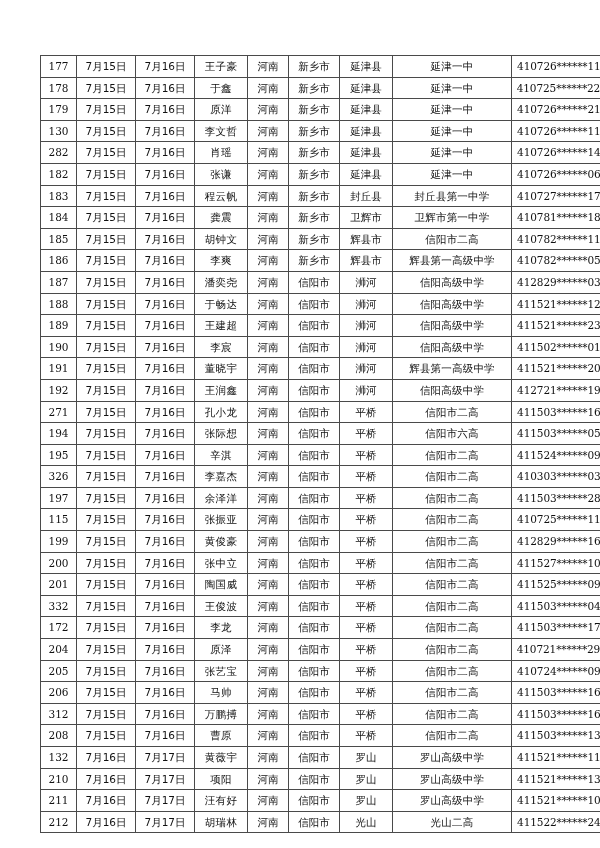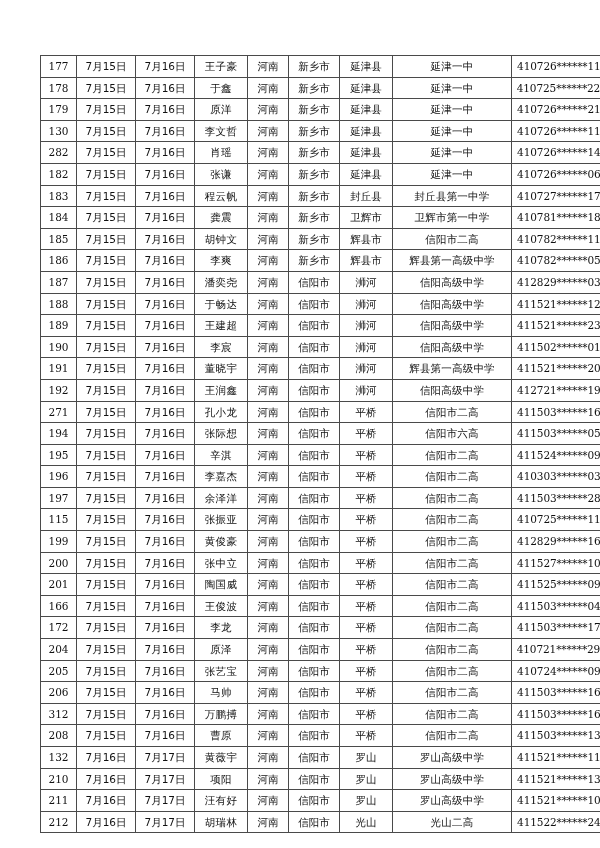--- a/index.html
+++ b/index.html
@@ -259,21 +259,21 @@
             <td class="c-d1 cjk">7月15日</td>
             <td class="c-d2 cjk">7月16日</td>
             <td class="c-name cjk">辛淇</td>
             <td class="c-prov cjk">河南</td>
             <td class="c-city cjk">信阳市</td>
             <td class="c-dist cjk">平桥</td>
             <td class="c-school cjk">信阳市二高</td>
             <td class="c-id">411524******091415</td>
           </tr>
           <tr>
-            <td class="c-idx">196</td>
+            <td class="c-idx">326</td>
             <td class="c-d1 cjk">7月15日</td>
             <td class="c-d2 cjk">7月16日</td>
             <td class="c-name cjk">李嘉杰</td>
             <td class="c-prov cjk">河南</td>
             <td class="c-city cjk">信阳市</td>
             <td class="c-dist cjk">平桥</td>
             <td class="c-school cjk">信阳市二高</td>
             <td class="c-id">410303******030032</td>
           </tr>
           <tr>
@@ -325,21 +325,21 @@
             <td class="c-d1 cjk">7月15日</td>
             <td class="c-d2 cjk">7月16日</td>
             <td class="c-name cjk">陶国威</td>
             <td class="c-prov cjk">河南</td>
             <td class="c-city cjk">信阳市</td>
             <td class="c-dist cjk">平桥</td>
             <td class="c-school cjk">信阳市二高</td>
             <td class="c-id">411525******095115</td>
           </tr>
           <tr>
-            <td class="c-idx">166</td>
+            <td class="c-idx">332</td>
             <td class="c-d1 cjk">7月15日</td>
             <td class="c-d2 cjk">7月16日</td>
             <td class="c-name cjk">王俊波</td>
             <td class="c-prov cjk">河南</td>
             <td class="c-city cjk">信阳市</td>
             <td class="c-dist cjk">平桥</td>
             <td class="c-school cjk">信阳市二高</td>
             <td class="c-id">411503******045030</td>
           </tr>
           <tr>

